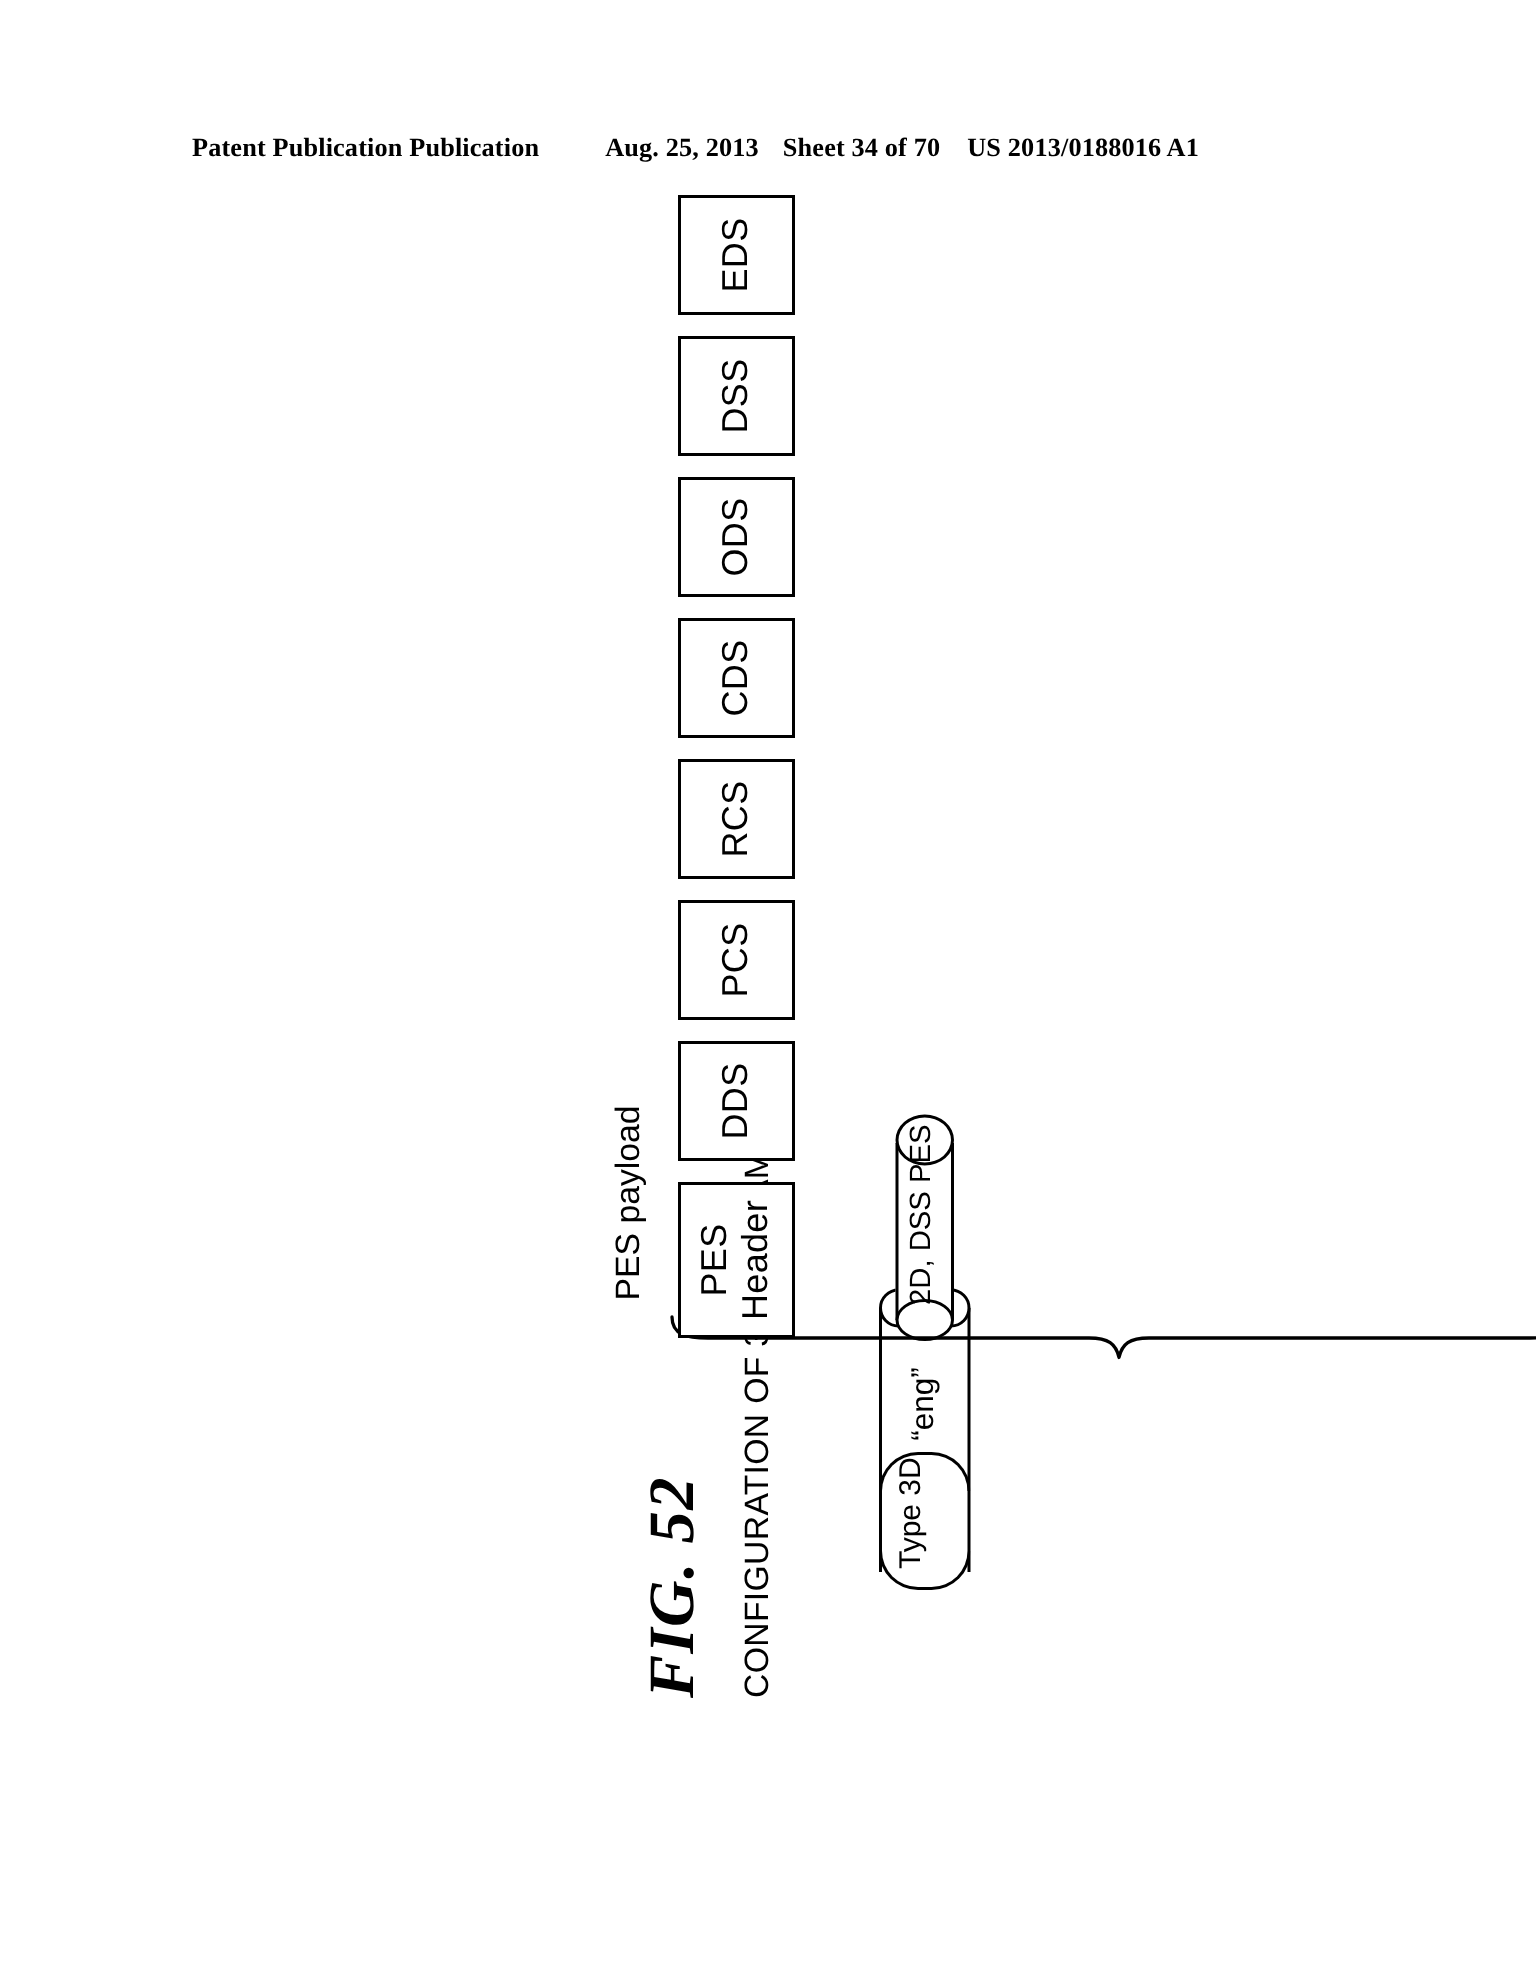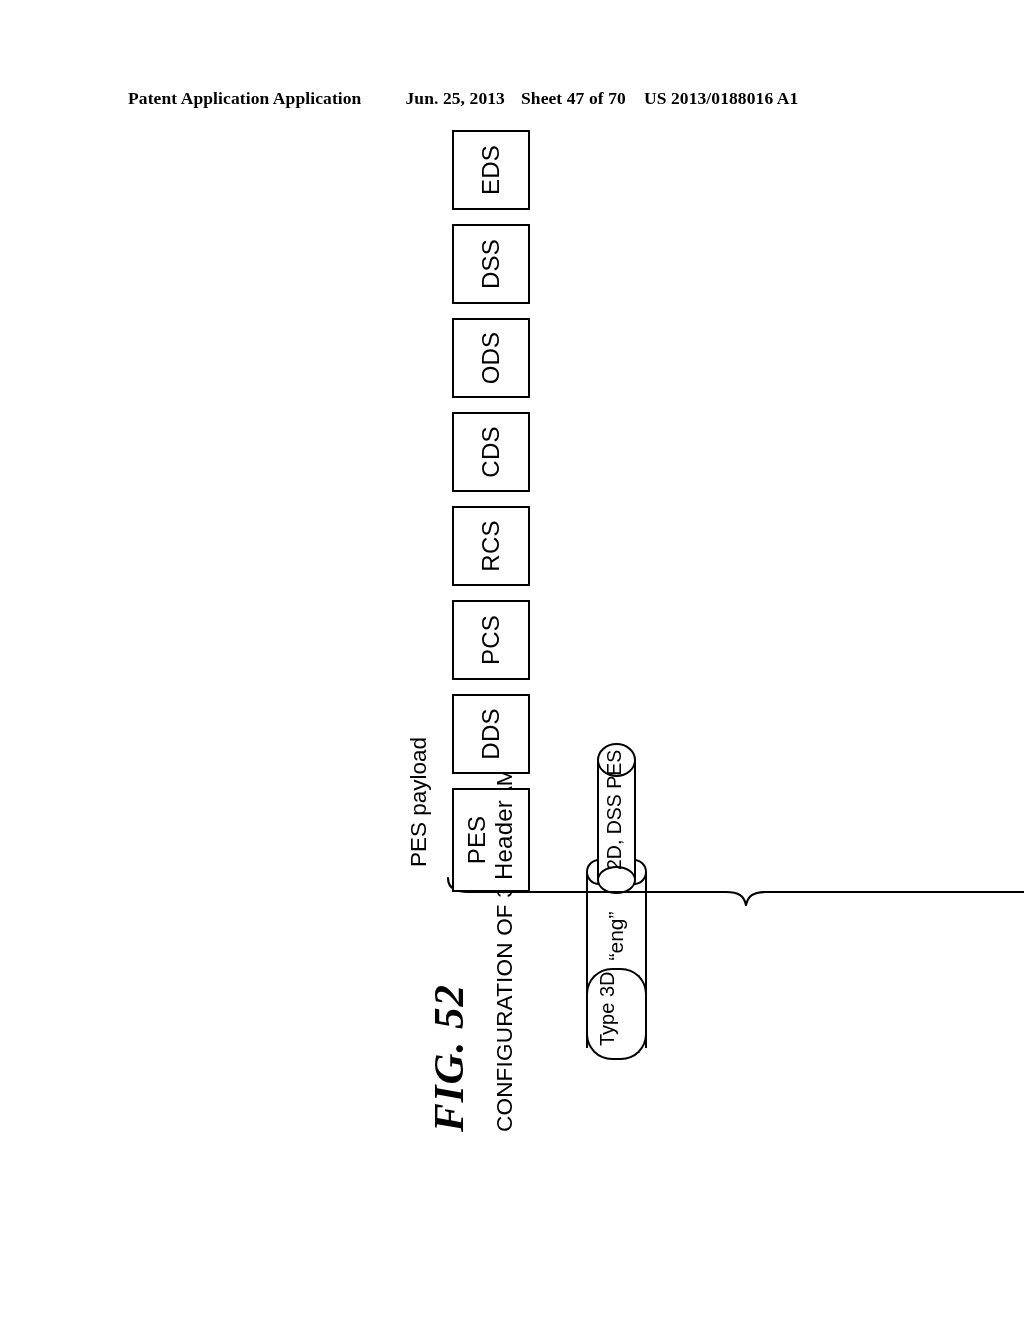--- a/index.html
+++ b/index.html
@@ -240,23 +240,23 @@
   }
   .pes-box.two-line {
     font-size: 24px;
     line-height: 1.12;
   }
 </style>
 </head>
 <body>
 
 <div id="page-header">
-  <span class="hdr-pub">Patent Application Application</span>
-  <span class="hdr-date">Jun. 25, 2013</span>
-  <span class="hdr-sheet">Sheet 47 of 70</span>
+  <span class="hdr-pub">Patent Publication Publication</span>
+  <span class="hdr-date">Aug. 25, 2013</span>
+  <span class="hdr-sheet">Sheet 34 of 70</span>
   <span class="hdr-patno">US 2013/0188016 A1</span>
 </div>
 
 <div id="figure-canvas">
 
   <div id="fig-number">FIG. 52</div>
   <div id="fig-subtitle">CONFIGURATION OF 3D STREAM</div>
 
   <div id="cylinder-group">
     <div class="cyl-wide-body"></div>

